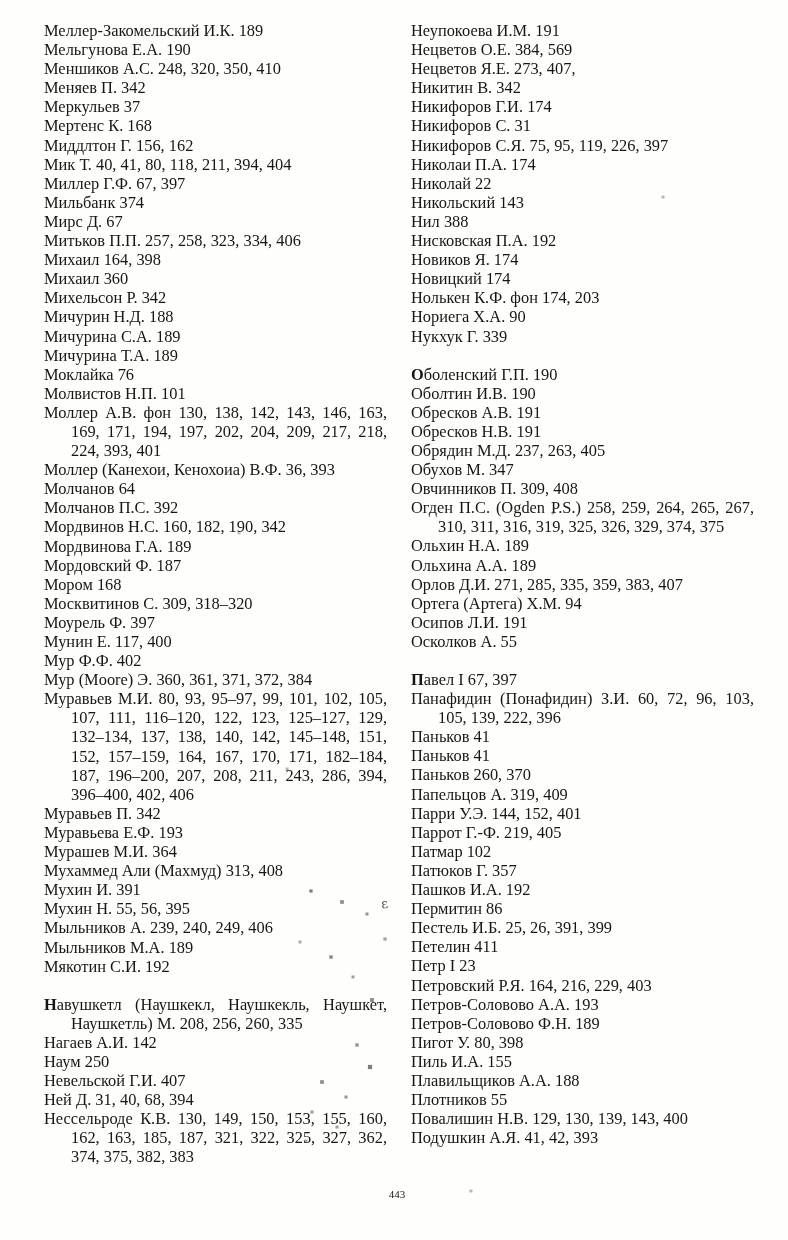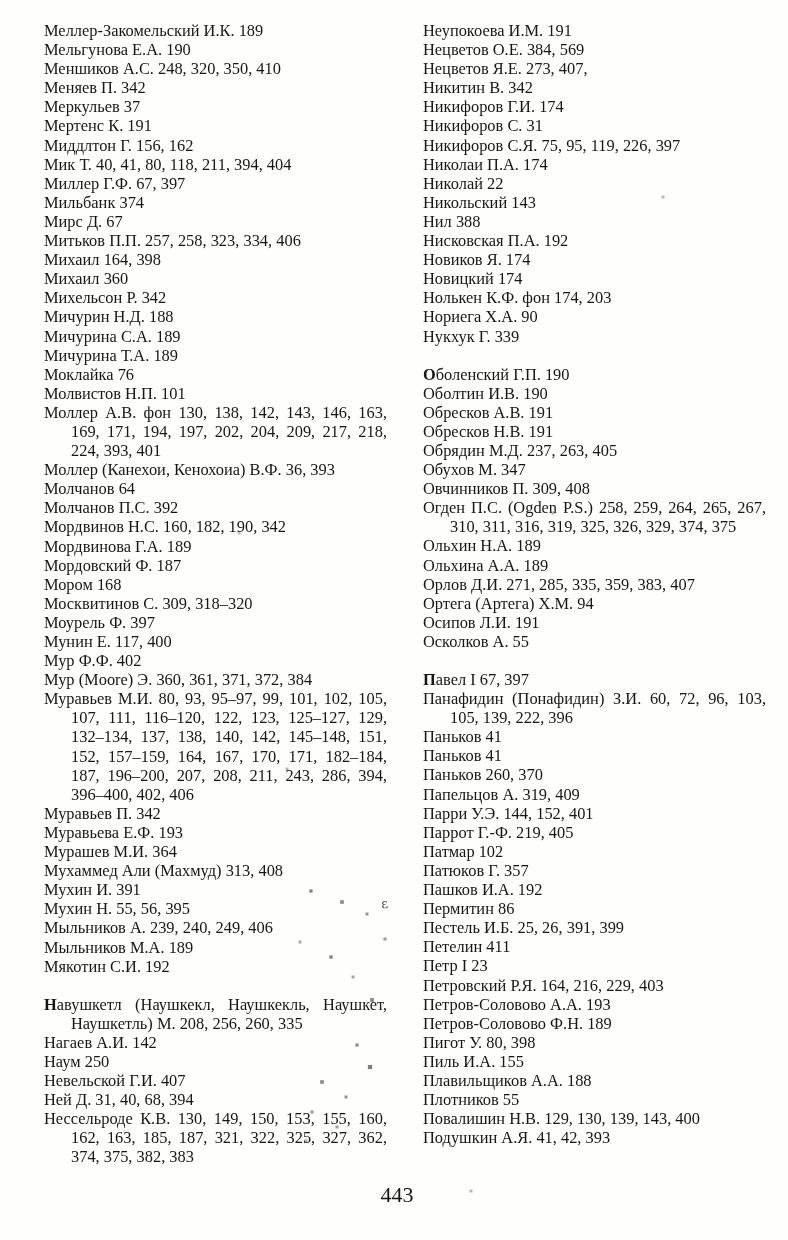--- a/index.html
+++ b/index.html
@@ -11,21 +11,21 @@
     position: relative;
     width: 788px;
     height: 1240px;
     background: #fefefdff;
     overflow: hidden;
     font-family: "Liberation Serif", serif;
     color: #161616;
   }
   .columns {
     display: flex;
-    gap: 36px;
+    gap: 24px;
     padding: 21px 34px 0 44px;
   }
   .column {
     flex: 0 0 343px;
     width: 343px;
   }
   .entry {
     margin: 0;
     font-size: 16.4px;
     line-height: 19.1px;
@@ -40,21 +40,21 @@
   }
   .lead {
     font-weight: bold;
   }
   .page-number {
     position: absolute;
     top: 1185px;
     left: 44px;
     width: 706px;
     text-align: center;
-    font-size: 22px;
+    font-size: 11px;
     line-height: 19px;
   }
   
   .specks {
     position: absolute;
     top: 0; left: 0;
     width: 2px; height: 2px;
     background: transparent;
     box-shadow:
       310px 890px 0 0.6px rgba(20,20,20,.55),
@@ -92,21 +92,21 @@
 <body>
 
 <div class="page">
   <div class="columns">
     <div class="column">
         <p class="entry">Меллер-Закомельский И.К. 189</p>
         <p class="entry">Мельгунова Е.А. 190</p>
         <p class="entry">Меншиков А.С. 248, 320, 350, 410</p>
         <p class="entry">Меняев П. 342</p>
         <p class="entry">Меркульев 37</p>
-        <p class="entry">Мертенс К. 191</p>
+        <p class="entry">Мертенс К. 168</p>
         <p class="entry">Миддлтон Г. 156, 162</p>
         <p class="entry">Мик Т. 40, 41, 80, 118, 211, 394, 404</p>
         <p class="entry">Миллер Г.Ф. 67, 397</p>
         <p class="entry">Мильбанк 374</p>
         <p class="entry">Мирс Д. 67</p>
         <p class="entry">Митьков П.П. 257, 258, 323, 334, 406</p>
         <p class="entry">Михаил 164, 398</p>
         <p class="entry">Михаил 360</p>
         <p class="entry">Михельсон Р. 342</p>
         <p class="entry">Мичурин Н.Д. 188</p>

